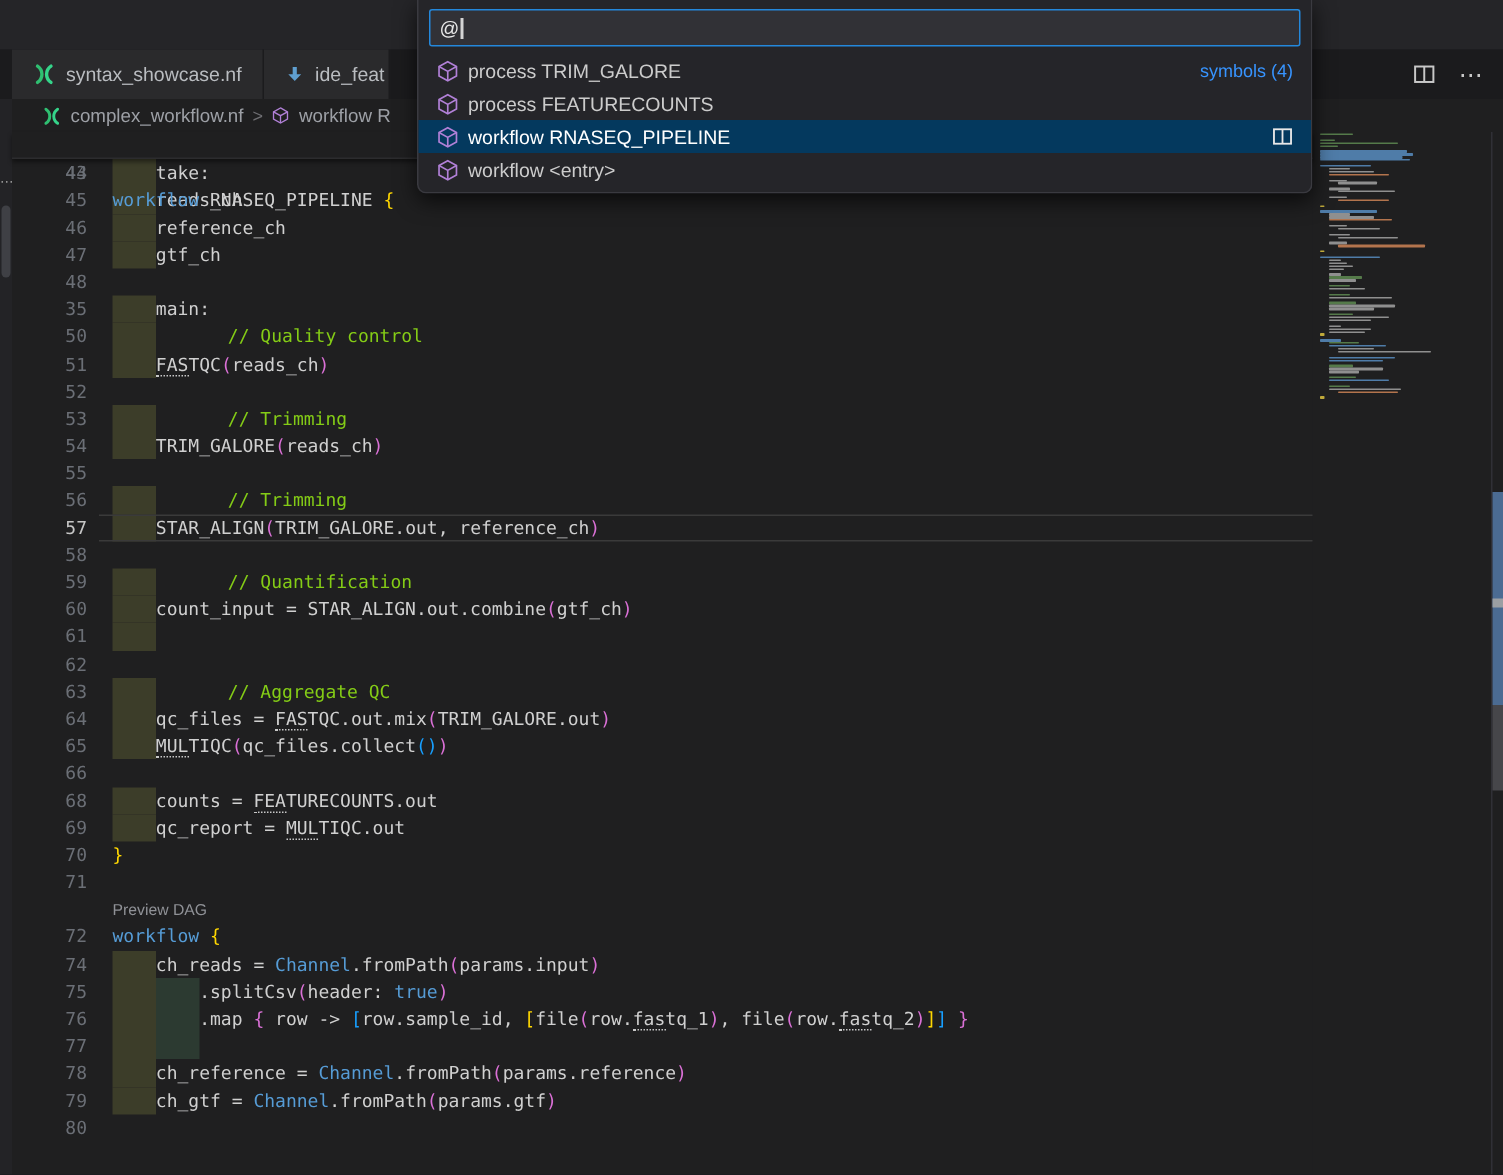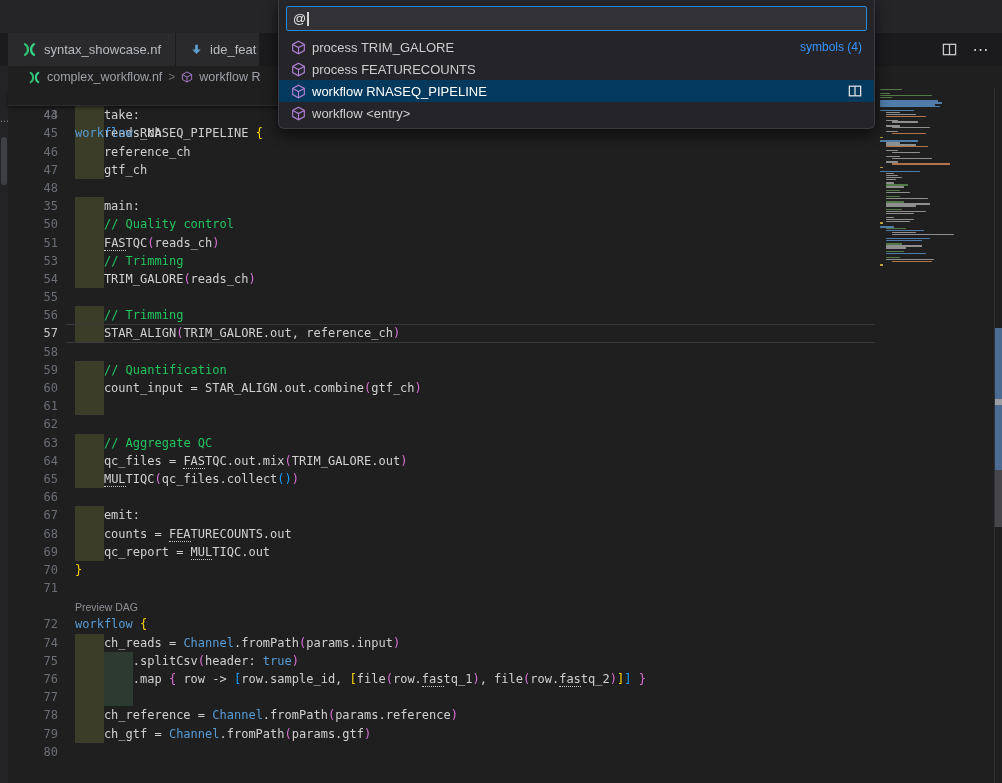--- a/index.html
+++ b/index.html
@@ -40,21 +40,21 @@
   .row .band.lv2 { left:96px; background:#2c3a31; }
   .row.cur::after { content:''; position:absolute; left:58px; right:0; top:0; bottom:0;
                     border-top:1px solid #3a3a3a; border-bottom:1px solid #3a3a3a; pointer-events:none; }
   .row.codelens { font-family:"Liberation Sans", sans-serif; font-size:10.5px; color:#8f9196; }
   .row.codelens .code { top:3px; line-height:14px;text-align:center; }
   .sticky { position:absolute; left:0; top:0; width:867px; height:18.2px; line-height:18.2px; background:#1f1f20;
             border-bottom:1px solid #2c2c2e; box-shadow:0 2px 3px rgba(0,0,0,.45); z-index:3; white-space:pre; }
   .sticky .gut { position:absolute; left:0; width:50px; text-align:right; color:#6b6f76; }
   .sticky .code { position:absolute; left:67px; }
 
-  .s-n { color:#d0d0d0; } .s-k { color:#569cd6; } .s-c { color:#22c55e; }
+  .s-n { color:#d0d0d0; } .s-k { color:#569cd6; } .s-c { color:#84cc16;margin-left:48px; }
   .s-b1 { color:#ffd700; } .s-b2 { color:#da70d6; } .s-b3 { color:#179fff; }
   .s-h { border-bottom:1.6px dotted #c8c8c8; }
 
   
   .minimap { position:absolute; left:878px; top:89px; width:88px; height:560px; }
   .mrow { height:1.3px; margin-bottom:0.62px; border-radius:0.5px; }
 
   
   .right-strip { position:absolute; left:994px; top:88px; width:8px; height:695px; border-left:1px solid #303036; }
   .right-strip .seg { position:absolute; left:0; width:8px; }
@@ -141,35 +141,35 @@
   <div class="editor">
     <div class="rows" id="rows">
         <div class="row"><div class="band lv1"></div><span class="gut">44</span><span class="code"><span class="s-n">    take:</span></span></div>
         <div class="row"><div class="band lv1"></div><span class="gut">45</span><span class="code"><span class="s-n">    reads_ch</span></span></div>
         <div class="row"><div class="band lv1"></div><span class="gut">46</span><span class="code"><span class="s-n">    reference_ch</span></span></div>
         <div class="row"><div class="band lv1"></div><span class="gut">47</span><span class="code"><span class="s-n">    gtf_ch</span></span></div>
         <div class="row"><span class="gut">48</span><span class="code"></span></div>
         <div class="row"><div class="band lv1"></div><span class="gut">35</span><span class="code"><span class="s-n">    main:</span></span></div>
         <div class="row"><div class="band lv1"></div><span class="gut">50</span><span class="code"><span class="s-n">    </span><span class="s-c">// Quality control</span></span></div>
         <div class="row"><div class="band lv1"></div><span class="gut">51</span><span class="code"><span class="s-n">    </span><span class="s-n s-h">FAS</span><span class="s-n">TQC</span><span class="s-b2">(</span><span class="s-n">reads_ch</span><span class="s-b2">)</span></span></div>
+        <div class="row"><span class="gut">52</span><span class="code"></span></div>
         <div class="row"><div class="band lv1"></div><span class="gut">53</span><span class="code"><span class="s-n">    </span><span class="s-c">// Trimming</span></span></div>
         <div class="row"><div class="band lv1"></div><span class="gut">54</span><span class="code"><span class="s-n">    TRIM_GALORE</span><span class="s-b2">(</span><span class="s-n">reads_ch</span><span class="s-b2">)</span></span></div>
         <div class="row"><span class="gut">55</span><span class="code"></span></div>
         <div class="row"><div class="band lv1"></div><span class="gut">56</span><span class="code"><span class="s-n">    </span><span class="s-c">// Trimming</span></span></div>
         <div class="row cur"><div class="band lv1"></div><span class="gut">57</span><span class="code"><span class="s-n">    STAR_ALIGN</span><span class="s-b2">(</span><span class="s-n">TRIM_GALORE.out, reference_ch</span><span class="s-b2">)</span></span></div>
         <div class="row"><span class="gut">58</span><span class="code"></span></div>
         <div class="row"><div class="band lv1"></div><span class="gut">59</span><span class="code"><span class="s-n">    </span><span class="s-c">// Quantification</span></span></div>
         <div class="row"><div class="band lv1"></div><span class="gut">60</span><span class="code"><span class="s-n">    count_input = STAR_ALIGN.out.combine</span><span class="s-b2">(</span><span class="s-n">gtf_ch</span><span class="s-b2">)</span></span></div>
         <div class="row"><div class="band lv1"></div><span class="gut">61</span></div>
         <div class="row"><span class="gut">62</span><span class="code"></span></div>
         <div class="row"><div class="band lv1"></div><span class="gut">63</span><span class="code"><span class="s-n">    </span><span class="s-c">// Aggregate QC</span></span></div>
         <div class="row"><div class="band lv1"></div><span class="gut">64</span><span class="code"><span class="s-n">    qc_files = </span><span class="s-n s-h">FAS</span><span class="s-n">TQC.out.mix</span><span class="s-b2">(</span><span class="s-n">TRIM_GALORE.out</span><span class="s-b2">)</span></span></div>
         <div class="row"><div class="band lv1"></div><span class="gut">65</span><span class="code"><span class="s-n">    </span><span class="s-n s-h">MUL</span><span class="s-n">TIQC</span><span class="s-b2">(</span><span class="s-n">qc_files.collect</span><span class="s-b3">()</span><span class="s-b2">)</span></span></div>
         <div class="row"><span class="gut">66</span><span class="code"></span></div>
-        <div class="row"><div class="band lv1"></div><span class="gut">67</span><span class="code"><span class="s-n">    emit:</span></span></div>
         <div class="row"><div class="band lv1"></div><span class="gut">68</span><span class="code"><span class="s-n">    counts = </span><span class="s-n s-h">FEA</span><span class="s-n">TURECOUNTS.out</span></span></div>
         <div class="row"><div class="band lv1"></div><span class="gut">69</span><span class="code"><span class="s-n">    qc_report = </span><span class="s-n s-h">MUL</span><span class="s-n">TIQC.out</span></span></div>
         <div class="row"><span class="gut">70</span><span class="code"><span class="s-b1">}</span></span></div>
         <div class="row"><span class="gut">71</span><span class="code"></span></div>
         <div class="row codelens"><span class="code">Preview DAG</span></div>
         <div class="row"><span class="gut">72</span><span class="code"><span class="s-k">workflow</span><span class="s-n"> </span><span class="s-b1">{</span></span></div>
         <div class="row"><div class="band lv1"></div><span class="gut">74</span><span class="code"><span class="s-n">    ch_reads = </span><span class="s-k">Channel</span><span class="s-n">.fromPath</span><span class="s-b2">(</span><span class="s-n">params.input</span><span class="s-b2">)</span></span></div>
         <div class="row"><div class="band lv1"></div><div class="band lv2"></div><span class="gut">75</span><span class="code"><span class="s-n">        .splitCsv</span><span class="s-b2">(</span><span class="s-n">header: </span><span class="s-k">true</span><span class="s-b2">)</span></span></div>
         <div class="row"><div class="band lv1"></div><div class="band lv2"></div><span class="gut">76</span><span class="code"><span class="s-n">        .map </span><span class="s-b2">{</span><span class="s-n"> row -&gt; </span><span class="s-b3">[</span><span class="s-n">row.sample_id, </span><span class="s-b1">[</span><span class="s-n">file</span><span class="s-b2">(</span><span class="s-n">row.</span><span class="s-n s-h">fas</span><span class="s-n">tq_1</span><span class="s-b2">)</span><span class="s-n">, file</span><span class="s-b2">(</span><span class="s-n">row.</span><span class="s-n s-h">fas</span><span class="s-n">tq_2</span><span class="s-b2">)</span><span class="s-b1">]</span><span class="s-b3">]</span><span class="s-n"> </span><span class="s-b2">}</span></span></div>
         <div class="row"><div class="band lv1"></div><div class="band lv2"></div><span class="gut">77</span><span class="code"></span></div>

